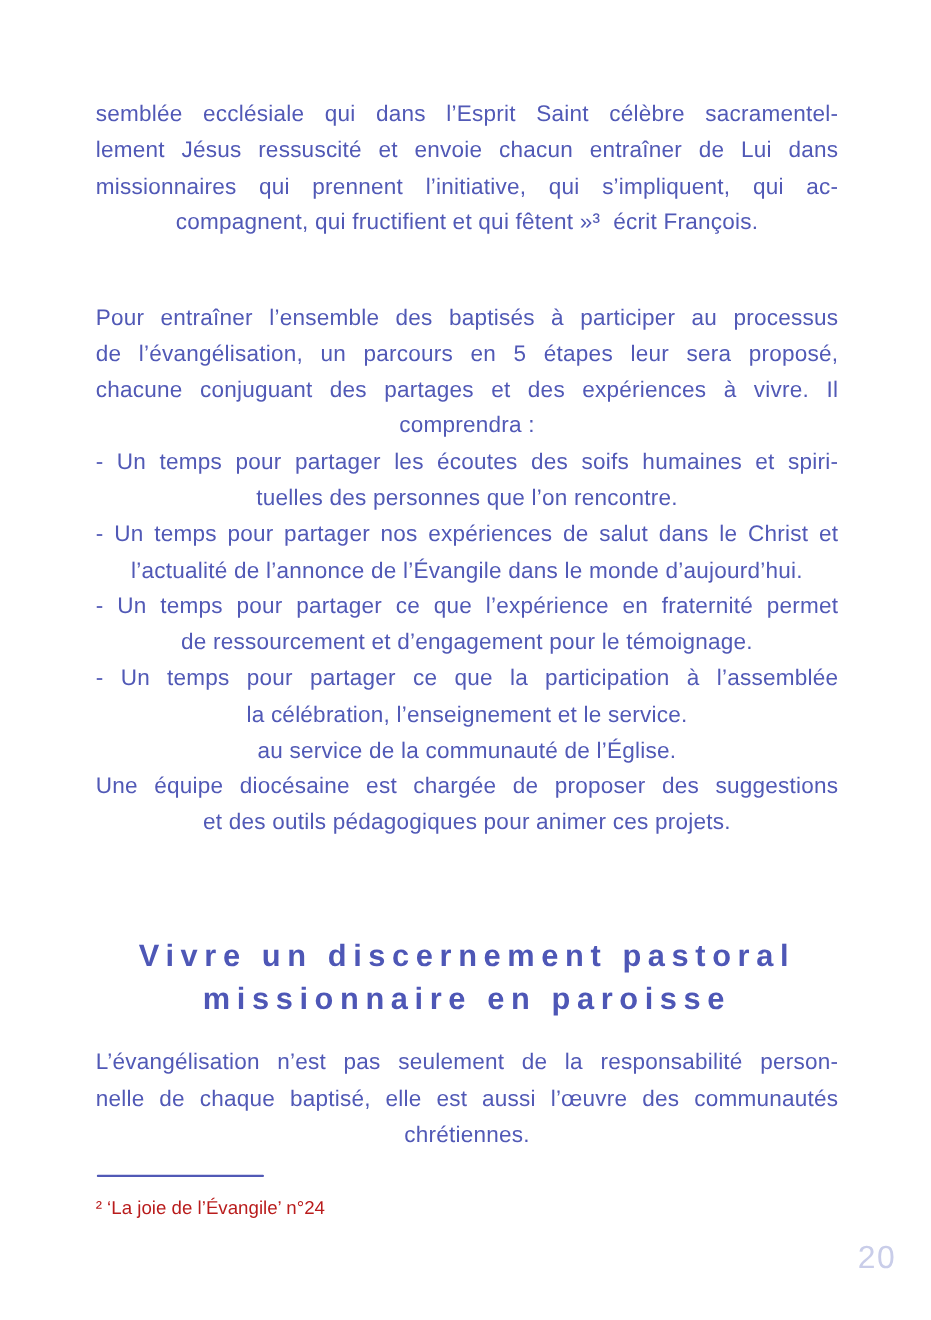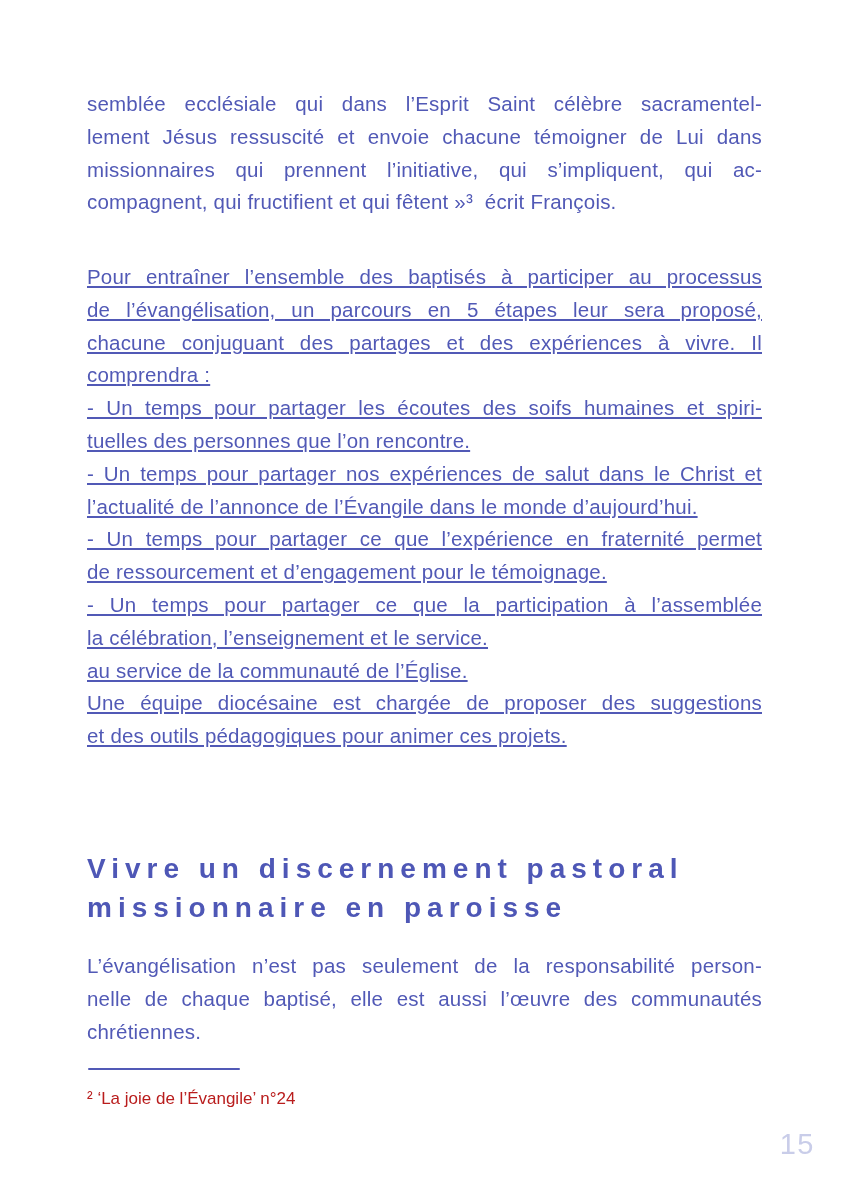--- a/index.html
+++ b/index.html
@@ -15,29 +15,29 @@
   .text-block {
     position: absolute;
     left: 87px;
     width: 675px;
     margin: 0;
     font-size: 20.5px;
     line-height: 32.8px;
     letter-spacing: 0.2px;
     font-weight: 400;
   }
-  .text-block .line { height: 32.8px; }
+  .text-block .line { height: 32.8px; text-align: center; }
   .text-block .line.j {
     text-align: justify;
     text-align-last: justify;
   }
   .text-block .line:not(.j) { white-space: pre; }
 
   [data-name="paragraph-1"] { top: 88px; }
-  [data-name="paragraph-2"] { top: 261px; text-decoration: underline; }
+  [data-name="paragraph-2"] { top: 273px; }
 
   h2.text-block.heading {
     top: 849px;
     font-size: 28px;
     line-height: 39px;
     font-weight: 600;
     letter-spacing: 6px;
     color: #4e57b6;
   }
   h2.text-block.heading .line { height: 39px; }
@@ -72,21 +72,21 @@
     font-weight: 400;
   }
 </style>
 </head>
 <body>
 
 <div class="page" data-name="document-page">
   <div id="text-blocks" data-name="text-column">
       <div class="text-block" data-name="paragraph-1">
         <div class="line j" data-name="text-line">semblée ecclésiale qui dans l’Esprit Saint célèbre sacramentel-</div>
-        <div class="line j" data-name="text-line">lement Jésus ressuscité et envoie chacune témoigner de Lui dans</div>
+        <div class="line j" data-name="text-line">lement Jésus ressuscité et envoie chacun entraîner de Lui dans</div>
         <div class="line j" data-name="text-line">missionnaires qui prennent l’initiative, qui s’impliquent, qui ac-</div>
         <div class="line" data-name="text-line">compagnent, qui fructifient et qui fêtent »³  écrit François.</div>
       </div>
       <div class="text-block" data-name="paragraph-2">
         <div class="line j" data-name="text-line">Pour entraîner l’ensemble des baptisés à participer au processus</div>
         <div class="line j" data-name="text-line">de l’évangélisation, un parcours en 5 étapes leur sera proposé,</div>
         <div class="line j" data-name="text-line">chacune conjuguant des partages et des expériences à vivre.  Il</div>
         <div class="line" data-name="text-line">comprendra :</div>
         <div class="line j" data-name="text-line">- Un temps pour partager les écoutes des soifs humaines et spiri-</div>
         <div class="line" data-name="text-line">tuelles des personnes que l’on rencontre.</div>
@@ -105,14 +105,14 @@
         <div class="line" data-name="heading-line">missionnaire en paroisse</div>
       </h2>
       <div class="text-block" data-name="paragraph-3">
         <div class="line j" data-name="text-line">L’évangélisation n’est pas seulement de la responsabilité person-</div>
         <div class="line j" data-name="text-line">nelle de chaque baptisé, elle est aussi l’œuvre des communautés</div>
         <div class="line" data-name="text-line">chrétiennes.</div>
       </div>
     </div>
   <div class="footnote-rule" data-name="footnote-divider"></div>
   <div class="footnote" data-name="footnote">² ‘La joie de l’Évangile’ n°24</div>
-  <div class="page-number" data-name="page-number">15</div>
+  <div class="page-number" data-name="page-number">20</div>
 </div>
 
 </body></html>

